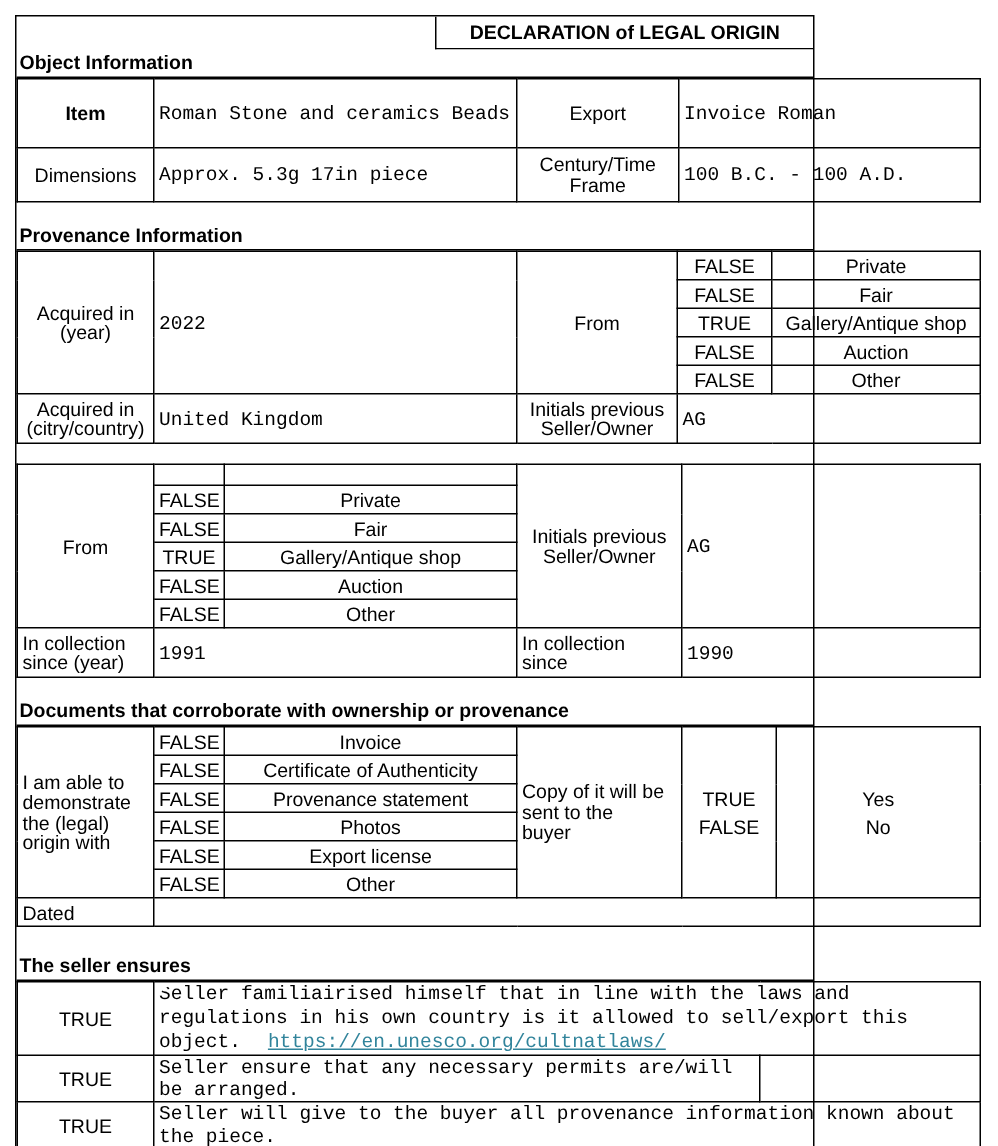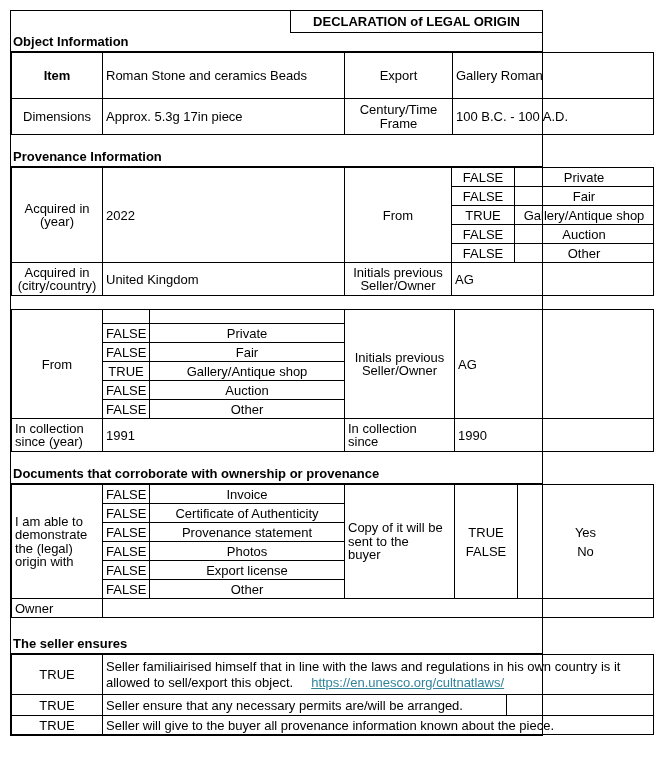--- a/index.html
+++ b/index.html
@@ -43,21 +43,21 @@
   }
   .grid td {
     border: 1px solid #000;
     padding: 0 3px;
     overflow: hidden;
     vertical-align: middle;
   }
   .ml { white-space: pre-line; line-height: 13.5px; }
   .lab { text-align: center; vertical-align: top; padding-top: 1px; }
   .lab-left { text-align: left; vertical-align: top; padding-top: 1px; }
-  .val { text-align: left; padding-left: 4px; }
+  .val { text-align: left; padding-left: 4px; font-family: Liberation Mono, monospace; }
   .bool { text-align: center; padding: 0 1px; }
   .opt { text-align: center; }
   .b { font-weight: bold; }
   .stack { vertical-align: top; line-height: 19px; white-space: pre-line; padding-top: 0; }
   .seller-val { text-align: center; }
   a.doc-link { color: #31849b; text-decoration: underline; margin-left: 18px; }
   .seller-text { line-height: 16px; border-radius: 16px; }
 </style>
 </head>
 <body>
@@ -74,21 +74,21 @@
         <col style="width:91px">
         <col style="width:242px">
         <col style="width:108px">
         <col style="width:201px">
       </colgroup>
     <tbody>
         <tr style="height:46px">
       <td class="lab b">Item</td>
       <td class="val">Roman Stone and ceramics Beads</td>
       <td class="lab">Export</td>
-      <td class="val">Gallery Roman</td>
+      <td class="val">Invoice Roman</td>
     </tr>
     <tr style="height:36px">
       <td class="lab">Dimensions</td>
       <td class="val">Approx. 5.3g 17in piece</td>
       <td class="lab ml">Century/Time
 Frame</td>
       <td class="val">100 B.C. - 100 A.D.</td>
     </tr>
   </tbody>
     </table>
@@ -229,21 +229,21 @@
     </tr>
     <tr style="height:19px">
       <td class="bool">FALSE</td>
       <td class="opt">Export license</td>
     </tr>
     <tr style="height:19px">
       <td class="bool">FALSE</td>
       <td class="opt">Other</td>
     </tr>
     <tr style="height:19px">
-      <td class="lab-left">Owner</td>
+      <td class="lab-left">Dated</td>
       <td class="val" colspan="5"></td>
     </tr>
   </tbody>
     </table>
 
   <div class="gap lg"></div>
   <div class="section-heading">The seller ensures</div>
   <table class="grid">
     <colgroup>
         <col style="width:91px">

